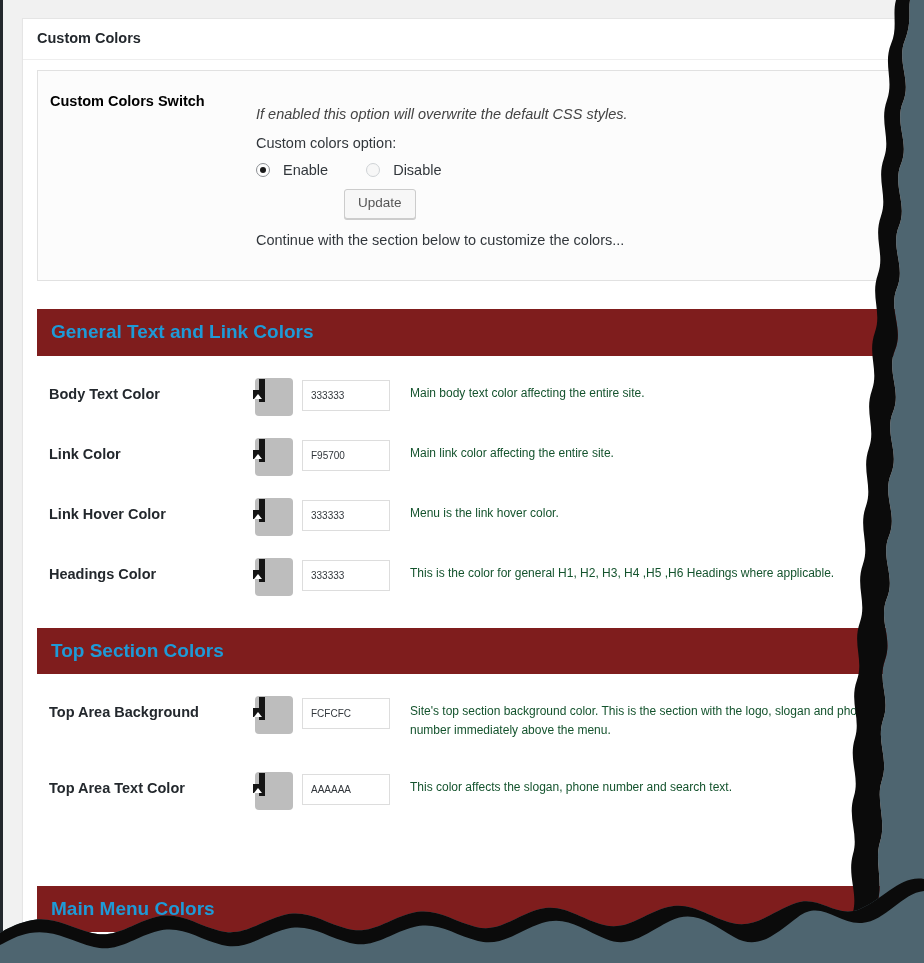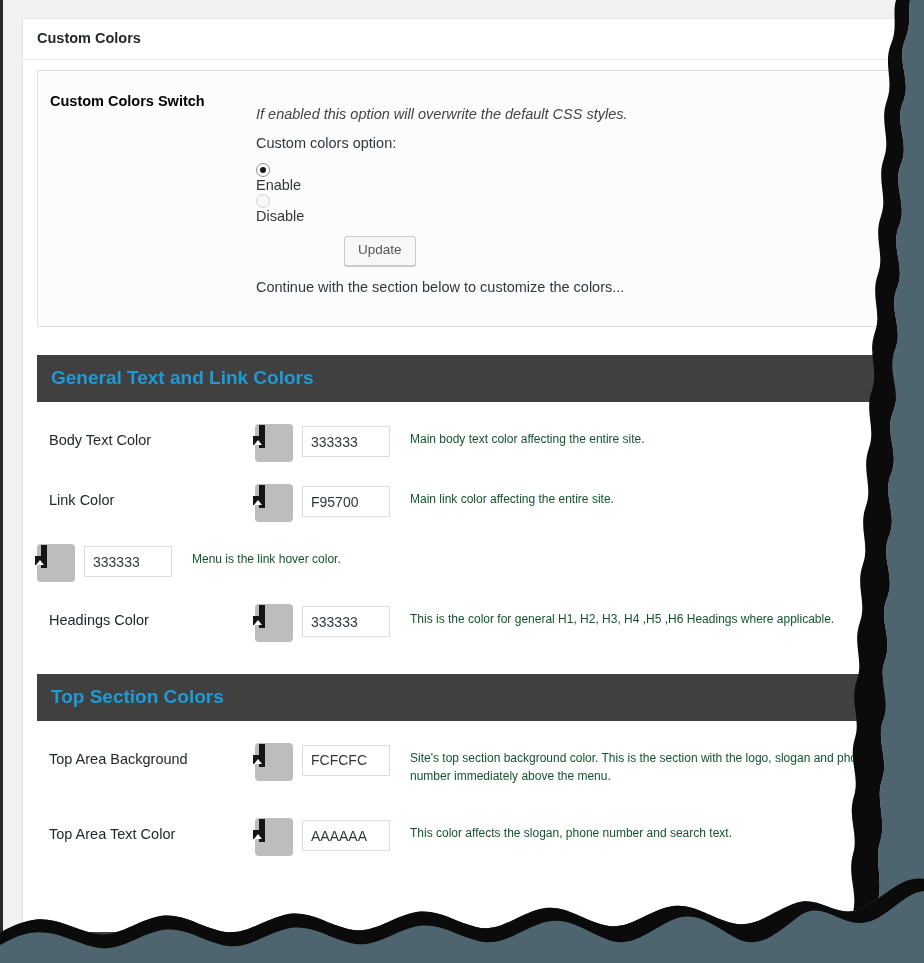--- a/index.html
+++ b/index.html
@@ -84,23 +84,22 @@
   .plain-line {
     font-size: 14.5px;
     color: #32373c;
     margin: 0 0 9px 0;
     line-height: 1.35;
   }
   .radio-line {
     font-size: 14.5px;
     color: #32373c;
     margin: 0 0 12px 0;
-    display: flex; align-items: flex-start; gap: 1px;
+    display: flex; align-items: center; gap: 13px;
     line-height: 1;
-    flex-direction: column;
   }
   .radio-line .gap { display: inline-block; width: 12px; }
   .radio {
     display: inline-block;
     width: 14px; height: 14px;
     border-radius: 50%;
     border: 1px solid #b4b9be;
     background: #fff;
     position: relative;
     flex: 0 0 14px;
@@ -124,21 +123,21 @@
     border: 1px solid #cccccc;
     border-radius: 3px;
     padding: 6px 13px 7px 13px;
     line-height: 1.1;
     box-shadow: 0 1px 0 #cccccc;
     cursor: pointer;
   }
 
   
   .section-band {
-    background: #404040;
+    background: #7f1d1d;
     padding: 11px 14px 12px 14px;
     margin: 0 0 10px 0;
   }
   .section-band h3 {
     margin: 0;
     font-size: 19px;
     font-weight: bold;
     color: #1e9ad7;
     line-height: 1.25;
   }
@@ -150,21 +149,21 @@
     align-items: flex-start;
     padding: 10px 0 10px 0;
     min-height: 54px;
   }
   .cr-label {
     width: 218px;
     flex: 0 0 218px;
     padding-left: 12px;
     padding-top: 9px;
     font-size: 14.5px;
-    font-weight: normal;
+    font-weight: bold;
     color: #23282d;
     line-height: 1.35;
   }
   .cr-swatch { flex: 0 0 44px; padding-top: 2px; }
   .cr-input { flex: 0 0 92px; padding-top: 4px; margin-left: 3px; }
   .cr-desc {
     flex: 1 1 auto;
     padding-top: 8px;
     padding-left: 16px;
     padding-right: 0;
@@ -211,21 +210,21 @@
     border-right: 4px solid transparent;
     border-bottom: 5px solid #ffffff;
   }
 
   .hexfield {
     width: 88px;
     height: 31px;
     border: 1px solid #dddddd;
     background: #ffffff;
     font-family: "Liberation Sans", sans-serif;
-    font-size: 14px;
+    font-size: 10px;
     color: #32373c;
     padding: 0 8px;
     border-radius: 0;
     outline: none;
   }
 
   
   #tear-right {
     position: absolute;
     top: 0; right: 0;
@@ -303,20 +302,21 @@
                 </span>
               </span>
             </div>
             <div class="cr-input">
               <input class="hexfield" type="text" value="F95700" style="">
             </div>
             <div class="cr-desc nowrap">Main link color affecting the entire site.</div>
           </div>
 
           <div class="color-row">
+            <div class="cr-label">Link Hover Color</div>
             <div class="cr-swatch">
               <span class="swatch">
                 <span class="swatch-inner">
                   <span class="swatch-fill" id="sw-0-2" style="background: rgb(51, 51, 51);"></span>
                 </span>
               </span>
             </div>
             <div class="cr-input">
               <input class="hexfield" type="text" value="333333" style="">
             </div>

